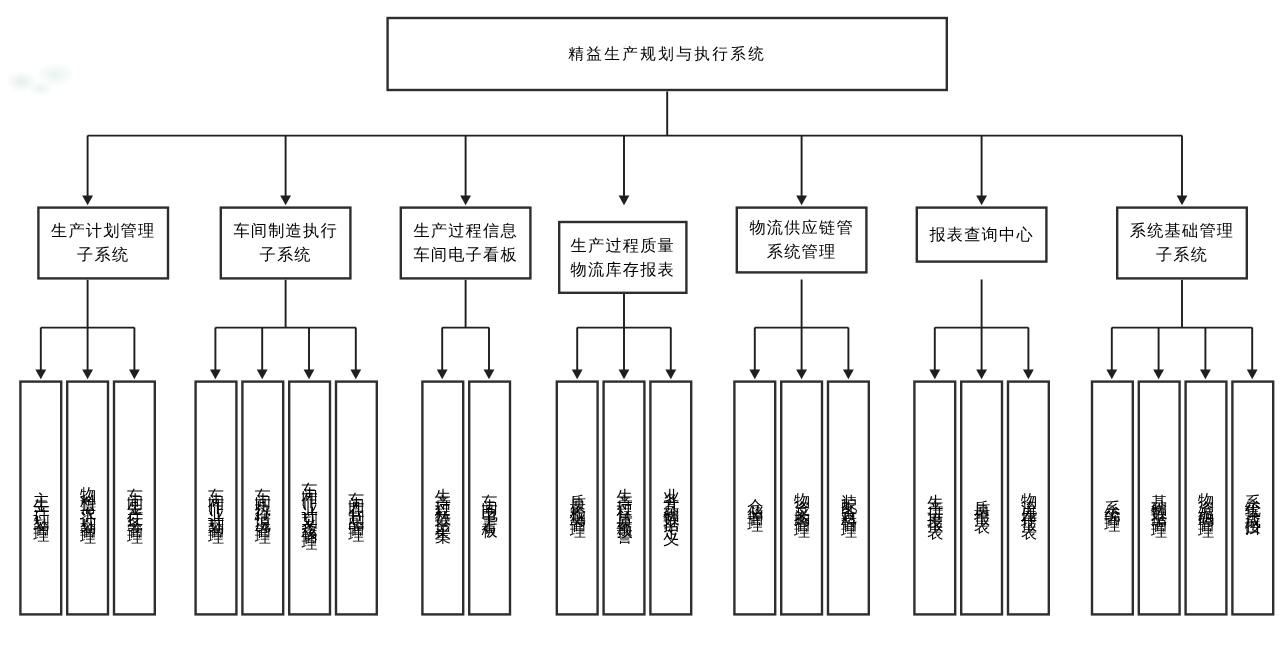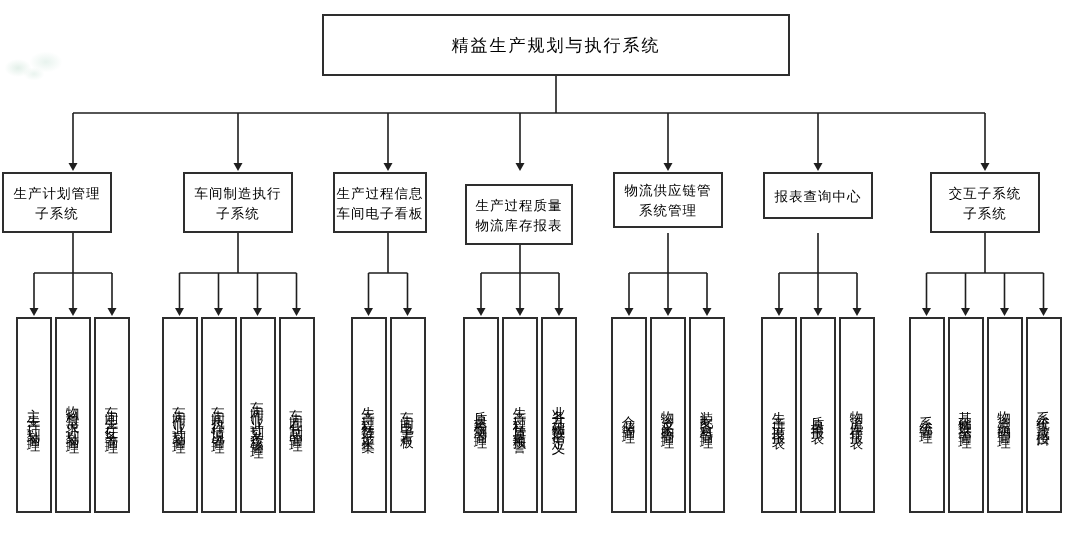--- a/index.html
+++ b/index.html
@@ -21,21 +21,21 @@
   }
   svg.connectors{position:absolute;left:0;top:0;}
   .box{
     position:absolute;
     border:2px solid #2e2e2e;
     background:#ffffff;
     box-sizing:border-box;
     display:flex;align-items:center;justify-content:center;
   }
   .root-box{
-    font-size:17px;
+    font-size:13px;
     letter-spacing:2px;
     font-weight:500;
   }
   .group-box{
     flex-direction:column;
     font-size:13.5px;
     line-height:20px;
     text-align:center;
     letter-spacing:1px;
   }
@@ -83,21 +83,21 @@
       <polygon points="980.5,163 989.5,163 985,171" fill="#1f1f1f"></polygon>
       <polygon points="922,308 931,308 926.5,316" fill="#1f1f1f"></polygon>
       <polygon points="961,308 970,308 965.5,316" fill="#1f1f1f"></polygon>
       <polygon points="1000,308 1009,308 1004.5,316" fill="#1f1f1f"></polygon>
       <polygon points="1039,308 1048,308 1043.5,316" fill="#1f1f1f"></polygon>
     </svg>
   <div class="box root-box" id="rootBox" style="left: 322px; top: 14px; width: 468px; height: 62px;">
     <span>精益生产规划与执行系统</span>
   </div>
 
-<div class="box group-box" style="left: 2px; top: 172px; width: 110px; height: 61px;">
+<div class="box group-box" style="left: 31px; top: 172px; width: 110px; height: 61px;">
       <div>生产计划管理</div>
       <div>子系统</div>
     </div>
     <div class="box leaf-box" style="left: 16px; top: 317px; width: 36px; height: 196px;">
       <span class="vtext">主生产计划管理</span>
     </div>
     <div class="box leaf-box" style="left: 55px; top: 317px; width: 36px; height: 196px;">
       <span class="vtext">物料需求计划管理</span>
     </div>
     <div class="box leaf-box" style="left: 94px; top: 317px; width: 36px; height: 196px;">
@@ -112,21 +112,21 @@
     </div>
     <div class="box leaf-box" style="left: 200.5px; top: 317px; width: 36px; height: 196px;">
       <span class="vtext">车间执行情况管理</span>
     </div>
     <div class="box leaf-box" style="left: 239.5px; top: 317px; width: 36px; height: 196px;">
       <span class="vtext">车间作业计划考核管理</span>
     </div>
     <div class="box leaf-box" style="left: 278.5px; top: 317px; width: 36px; height: 196px;">
       <span class="vtext">车间在制品管理</span>
     </div>
-    <div class="box group-box" style="left: 333px; top: 172px; width: 94px; height: 61px;">
+    <div class="box group-box" style="left: 333px; top: 172px; width: 110px; height: 61px;">
       <div>生产过程信息</div>
       <div>车间电子看板</div>
     </div>
     <div class="box leaf-box" style="left: 350.5px; top: 317px; width: 36px; height: 196px;">
       <span class="vtext">生产过程数据采集</span>
     </div>
     <div class="box leaf-box" style="left: 389.5px; top: 317px; width: 36px; height: 196px;">
       <span class="vtext">车间电子看板</span>
     </div>
     <div class="box group-box" style="left: 465px; top: 184px; width: 108px; height: 61px;">
@@ -161,21 +161,21 @@
     <div class="box leaf-box" style="left: 761px; top: 317px; width: 36px; height: 196px;">
       <span class="vtext">生产进度报表</span>
     </div>
     <div class="box leaf-box" style="left: 800px; top: 317px; width: 36px; height: 196px;">
       <span class="vtext">质量报表</span>
     </div>
     <div class="box leaf-box" style="left: 839px; top: 317px; width: 36px; height: 196px;">
       <span class="vtext">物流库存报表</span>
     </div>
     <div class="box group-box" style="left: 930px; top: 172px; width: 110px; height: 61px;">
-      <div>交互子系统</div>
+      <div>系统基础管理</div>
       <div>子系统</div>
     </div>
     <div class="box leaf-box" style="left: 908.5px; top: 317px; width: 36px; height: 196px;">
       <span class="vtext">系统管理</span>
     </div>
     <div class="box leaf-box" style="left: 947.5px; top: 317px; width: 36px; height: 196px;">
       <span class="vtext">基础数据管理</span>
     </div>
     <div class="box leaf-box" style="left: 986.5px; top: 317px; width: 36px; height: 196px;">
       <span class="vtext">物资编码管理</span>

